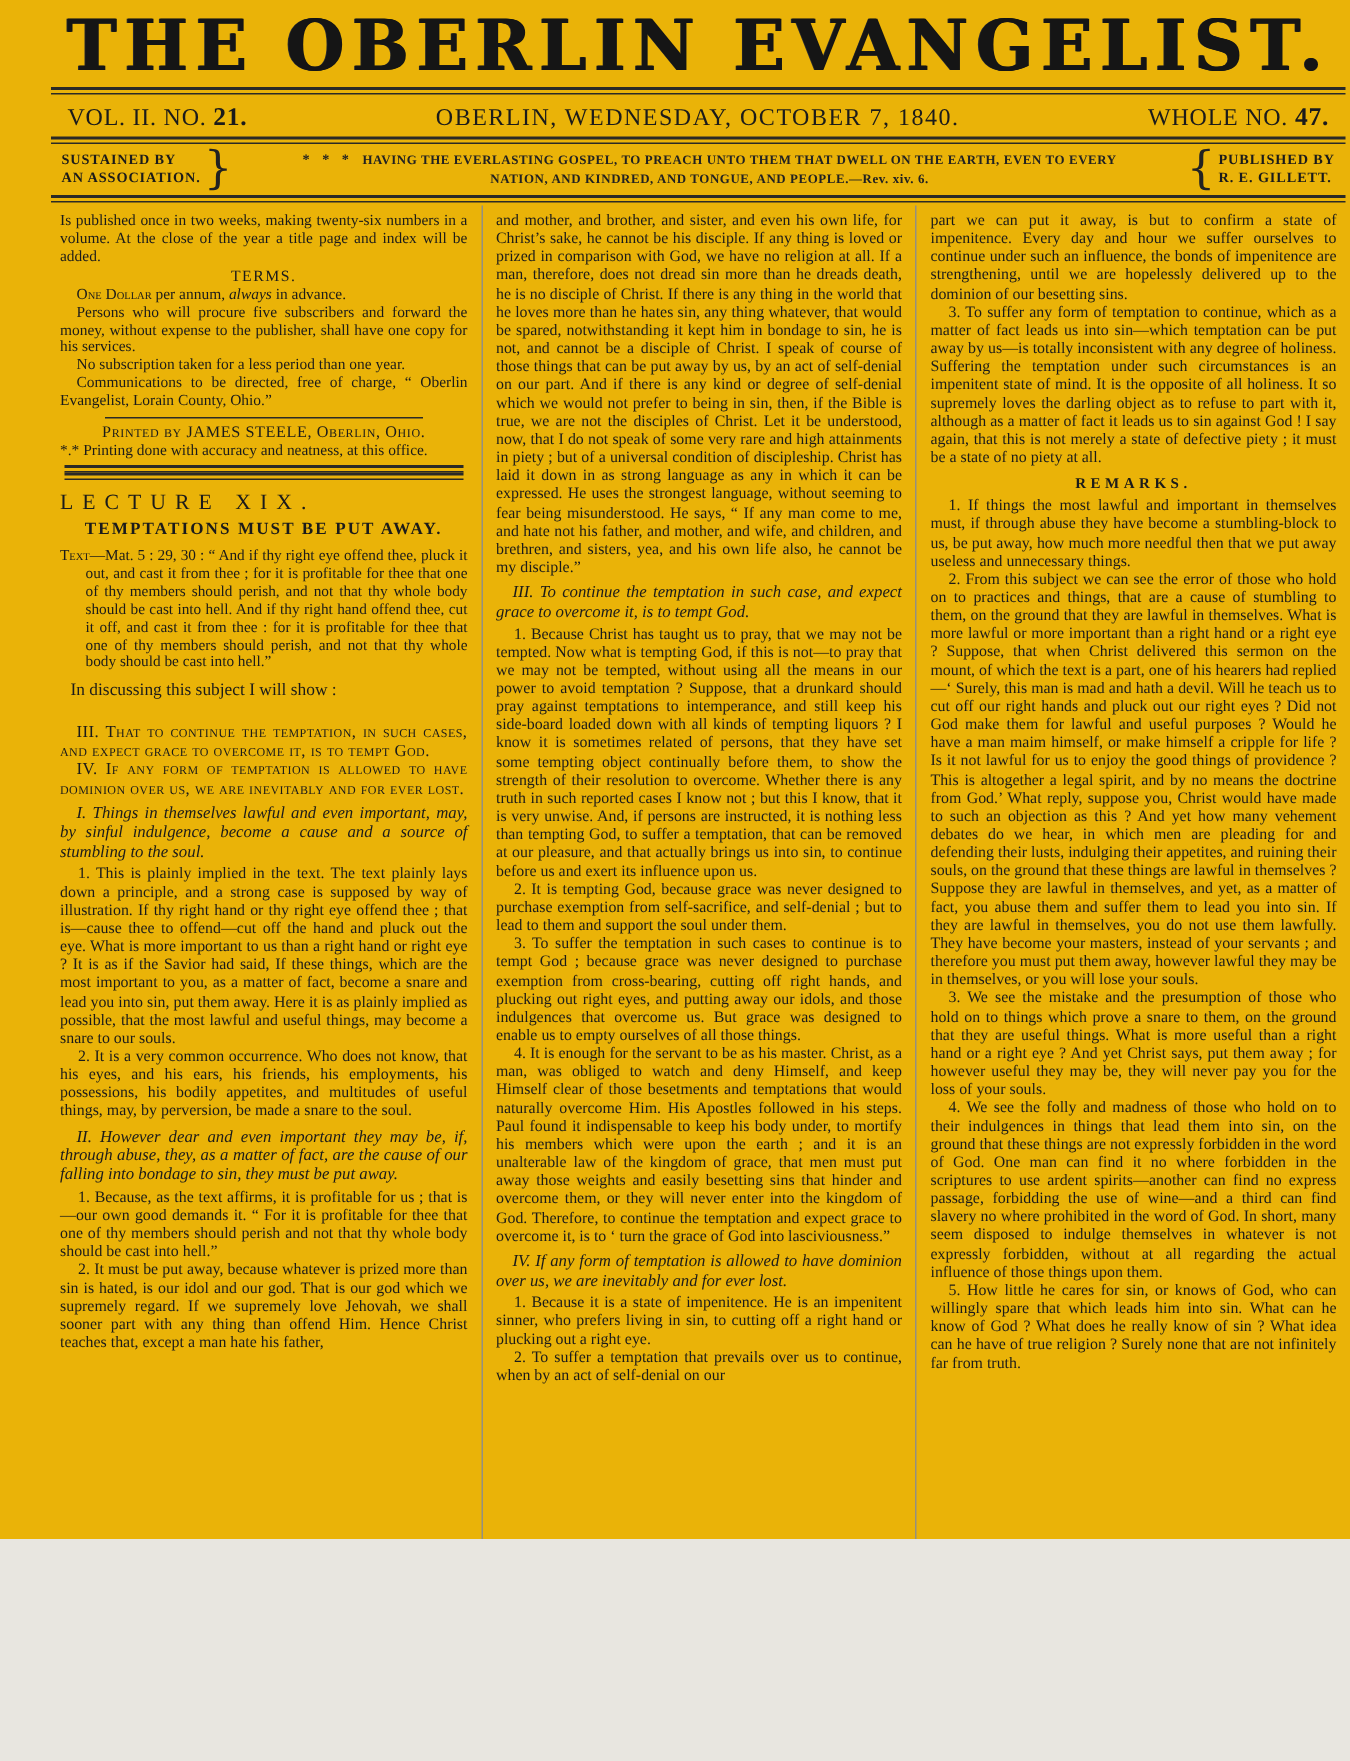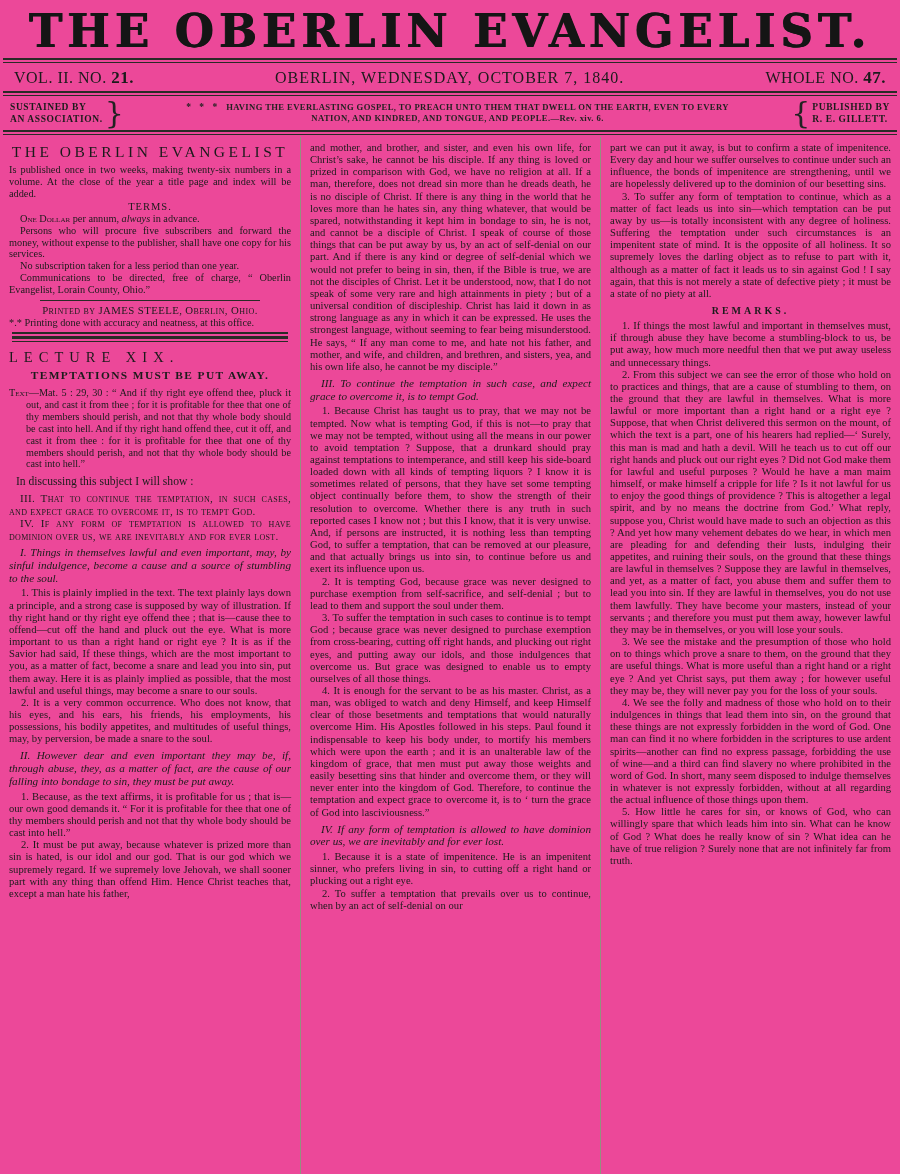--- a/index.html
+++ b/index.html
@@ -1,19 +1,20 @@
 <!DOCTYPE html>
 <html><head>
 <meta charset="utf-8">
 <style>
   html,body{margin:0;padding:0;background:#e8e6e0;}
   .page{
-    width:900px;height:1174px;margin:0 auto;background:#ec4899;color:#1b1b1b;
+    width:900px;height:1026px;margin:0 auto;background:#eab308;color:#1b1b1b;
     font-family:"Liberation Serif","DejaVu Serif",serif;overflow:hidden;box-sizing:border-box;
     position:relative;
+    padding-left:31px;
   }
   
   .masthead{
     margin:0;padding:7px 0 3px 0;text-align:center;
     font-family:"DejaVu Serif","Liberation Serif",serif;
     font-weight:bold;font-size:45px;line-height:48px;letter-spacing:5px;
     transform:scaleY(1.04);color:#151515;
     text-shadow:0.6px 0 0 #151515,-0.4px 0 0 #333;
   }
   .drule{border-top:2px solid #2a2a26;border-bottom:1px solid #2a2a26;height:2px;margin:0 3px;}
@@ -37,21 +38,21 @@
   .terms-head{text-align:center;font-size:10.5px;letter-spacing:1px;margin:1px 0;}
   .sc{font-variant:small-caps;}
   .sep-short{border-top:1px solid #2a2a26;width:78%;margin:4px auto 3px auto;}
   .printed{text-align:center;font-size:10.8px;margin:0;letter-spacing:0.4px;}
   .note{font-size:10.3px;margin:1px 0 3px 0;}
   
   .section-title{text-align:center;font-size:13.5px;letter-spacing:1.6px;margin:3px 0;font-weight:bold;}
   .lecture-no{text-align:left;font-size:14.5px;letter-spacing:6px;margin:7px 0 3px 0;}
   .lecture-title{text-align:center;font-size:11.4px;letter-spacing:1.4px;font-weight:bold;margin:2px 0 6px 0;}
   .scripture{font-size:10.2px;line-height:11.9px;text-align:justify;padding-left:17px;text-indent:-17px;margin:0 0 5px 0;}
-  .show-line{font-size:11.6px;margin:3px 0 4px 0;text-indent:7px;}
+  .show-line{font-size:11.6px;margin:3px 0 16px 0;text-indent:7px;}
   .point{font-variant:small-caps;font-size:11.2px;line-height:12.5px;text-align:justify;text-indent:11px;margin:0;letter-spacing:0.3px;}
   .ithead{font-style:italic;font-size:11.2px;line-height:12.7px;text-align:justify;text-indent:11px;margin:4px 0 3px 0;}
   .para{font-size:10.6px;line-height:12.15px;text-align:justify;text-indent:12px;margin:0;}
   .cont{text-indent:0;}
   .remarks-head{text-align:center;font-size:10px;letter-spacing:3px;margin:5px 0 4px 0;font-weight:bold;}
   .pts{margin-bottom:2px;}
 </style>
 </head>
 <body>
 
@@ -87,21 +88,20 @@
         </div>
       </div>
     </div>
     <div class="drule"></div>
   </header>
 
   <div class="columns">
 
     <section class="col">
       <div>
-        <div class="prosp-title">THE OBERLIN EVANGELIST</div>
         <p class="small">Is published once in two weeks, making twenty-six numbers in a volume.  At the close of the year a title page and index will be added.</p>
         <div class="terms-head">TERMS.</div>
         <p class="small ind"><span class="sc">One Dollar</span><span> per annum, </span><i>always</i><span> in advance.</span></p>
         <p class="small ind">Persons who will procure five subscribers and forward the money, without expense to the publisher, shall have one copy for his services.</p>
         <p class="small ind">No subscription taken for a less period than one year.</p>
         <p class="small ind">Communications to be directed, free of charge, “ Oberlin Evangelist, Lorain County, Ohio.”</p>
         <div class="sep-short"></div>
         <p class="printed"><span class="sc">Printed by</span><span> JAMES STEELE, </span><span class="sc">Oberlin, Ohio.</span></p>
         <p class="small note">*.* Printing done with accuracy and neatness, at this office.</p>
       </div>

